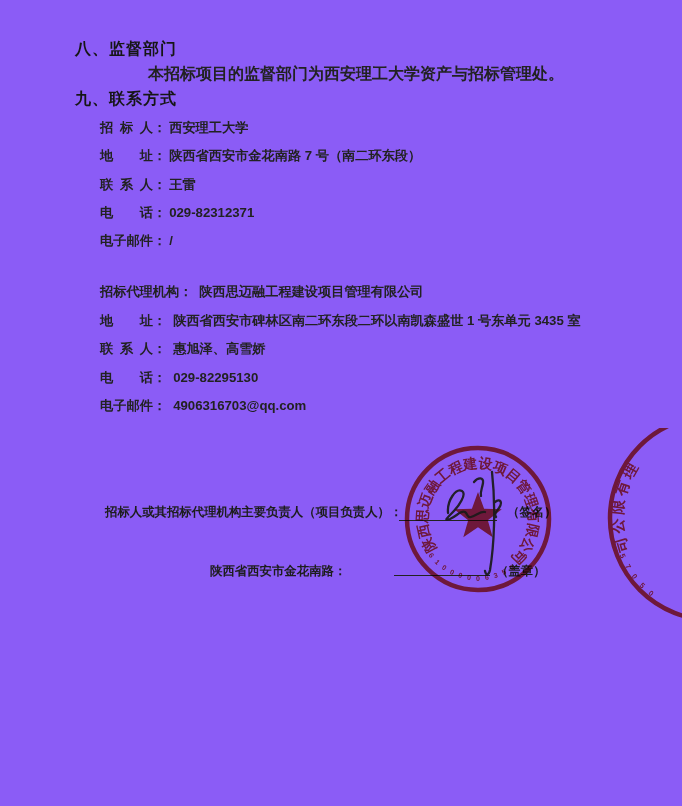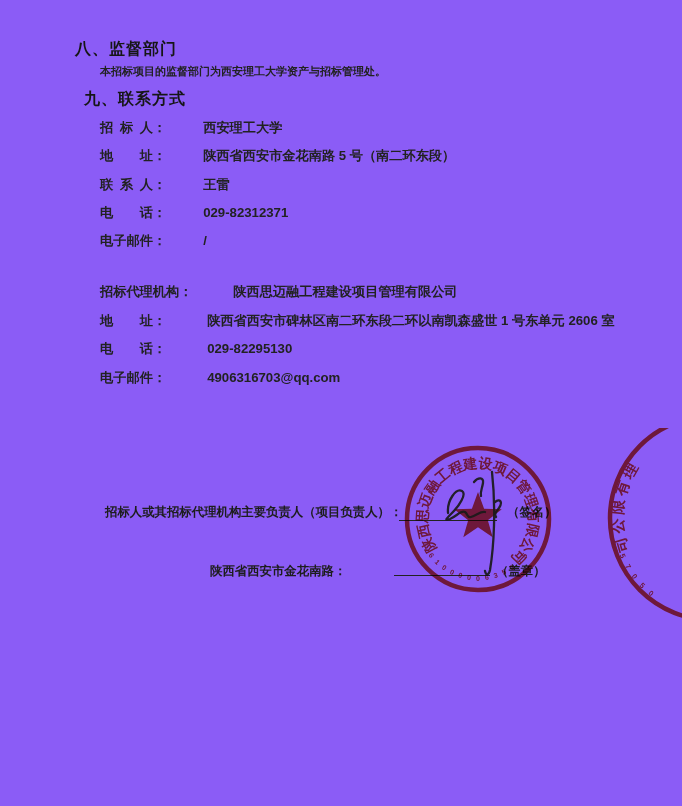--- a/index.html
+++ b/index.html
@@ -9,72 +9,75 @@
     background:#8b5cf6;
     overflow:hidden;
     font-family:"Liberation Sans","DejaVu Sans",sans-serif;
     color:#1f1f1f;
   }
   .abs{position:absolute;white-space:nowrap;}
   .heading{
     font-size:16px;font-weight:700;color:#161616;
     letter-spacing:1px;
   }
-  .body-text{font-size:11px;font-weight:600;color:#222;}
+  .body-text{font-size:16px;font-weight:600;color:#222;margin-left:48px;}
   .block{position:absolute;left:100px;}
   .row{height:28.3px;font-size:13.2px;font-weight:600;white-space:nowrap;color:#222;}
   .agency .row{height:28.6px;}
   .lbl{display:inline-block;width:53px;text-align:justify;text-align-last:justify;font-weight:700;font-family:Liberation Serif, serif;}
   .lbl.wide{width:auto;text-align:center;text-align-last:auto;}
   .colon{font-weight:700;}
-  .val{padding-left:3px;margin-left:34px;}
+  .val{padding-left:3px;}
   .agency .val{padding-left:7px;}
   .signoff{font-size:12.4px;font-weight:600;color:#1d1d1d;z-index:2;}
   .uline{position:absolute;border-bottom:1.6px solid #222;z-index:2;}
   .seal-svg{position:absolute;mix-blend-mode:multiply;opacity:.93;z-index:5;pointer-events:none;}
   .sig-svg{position:absolute;left:0;top:0;z-index:6;pointer-events:none;}
   #seal-ring text{font-size:14px;font-weight:700;font-family:"Liberation Sans","DejaVu Sans",sans-serif;}
   #seal-code text{font-size:7px;font-weight:700;letter-spacing:0;}
   #pseal-ring text{font-size:15px;font-weight:700;}
   #pseal-code text{font-size:7.5px;font-weight:700;}
 </style>
 </head>
 <body>
 
 <div class="page">
 
   <div class="abs heading" style="left:75px;top:39px">八、监督部门</div>
   <div class="abs body-text" style="left:100px;top:64px">本招标项目的监督部门为西安理工大学资产与招标管理处。</div>
 
-  <div class="abs heading" style="left:84px;top:89px">九、联系方式</div>
+  <div class="abs heading" style="left:75px;top:89px">九、联系方式</div>
 
   <div class="block tenderer" style="top:119px">
     <div class="row">
       <span class="lbl">招标人</span><span class="colon">：</span><span class="val">西安理工大学</span>
     </div>
     <div class="row">
-      <span class="lbl">地址</span><span class="colon">：</span><span class="val">陕西省西安市金花南路 5 号（南二环东段）</span>
+      <span class="lbl">地址</span><span class="colon">：</span><span class="val">陕西省西安市金花南路 7 号（南二环东段）</span>
     </div>
     <div class="row">
       <span class="lbl">联系人</span><span class="colon">：</span><span class="val">王雷</span>
     </div>
     <div class="row">
       <span class="lbl">电话</span><span class="colon">：</span><span class="val">029-82312371</span>
     </div>
     <div class="row">
       <span class="lbl">电子邮件</span><span class="colon">：</span><span class="val">/</span>
     </div>
   </div>
 
   <div class="block agency" style="top:283px">
     <div class="row">
       <span class="lbl wide">招标代理机构</span><span class="colon">：</span><span class="val">陕西思迈融工程建设项目管理有限公司</span>
     </div>
     <div class="row">
-      <span class="lbl">地址</span><span class="colon">：</span><span class="val">陕西省西安市碑林区南二环东段二环以南凯森盛世 1 号东单元 2606 室</span>
+      <span class="lbl">地址</span><span class="colon">：</span><span class="val">陕西省西安市碑林区南二环东段二环以南凯森盛世 1 号东单元 3435 室</span>
+    </div>
+    <div class="row">
+      <span class="lbl">联系人</span><span class="colon">：</span><span class="val">惠旭泽、高雪娇</span>
     </div>
     <div class="row">
       <span class="lbl">电话</span><span class="colon">：</span><span class="val">029-82295130</span>
     </div>
     <div class="row">
       <span class="lbl">电子邮件</span><span class="colon">：</span><span class="val">4906316703@qq.com</span>
     </div>
   </div>
 
   <div class="abs signoff" style="left:105px;top:504px">招标人或其招标代理机构主要负责人（项目负责人）：</div>

